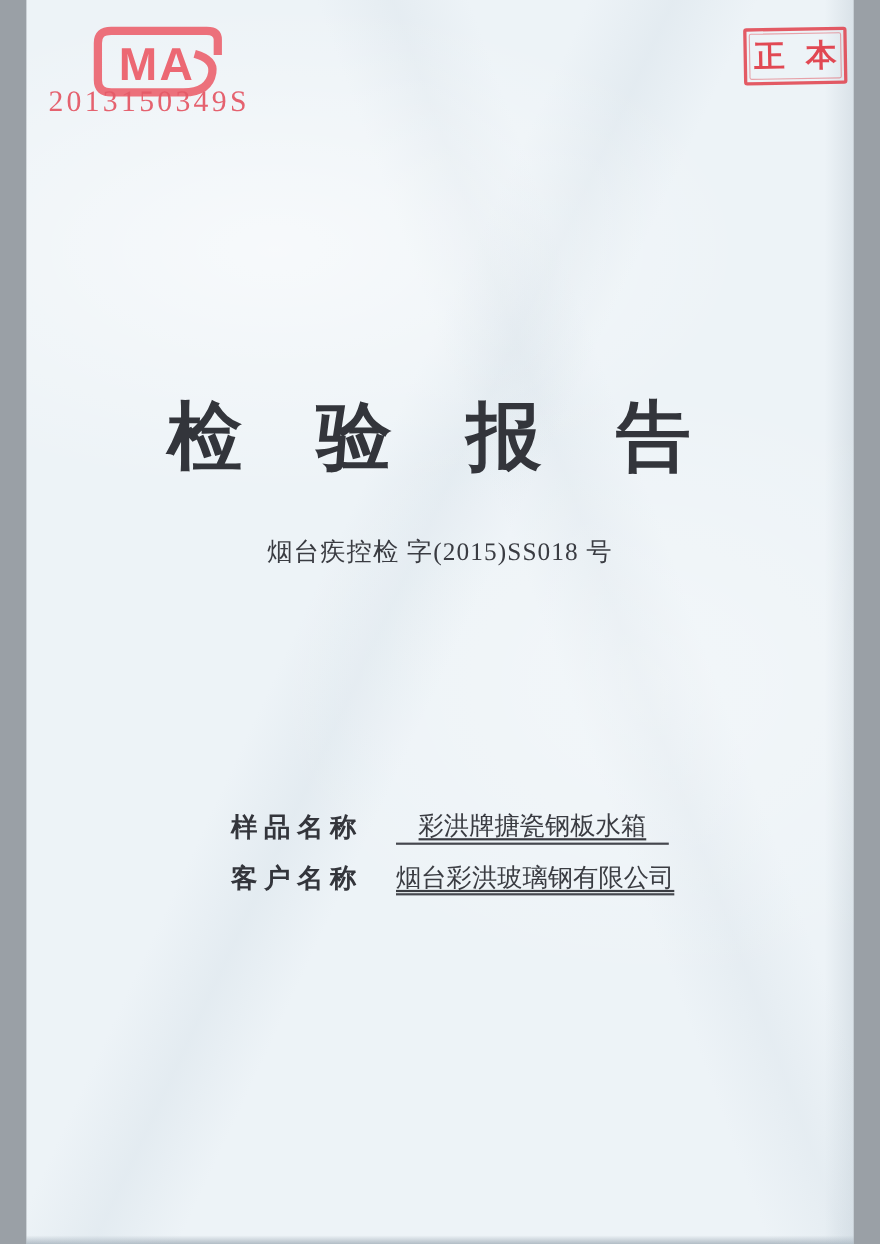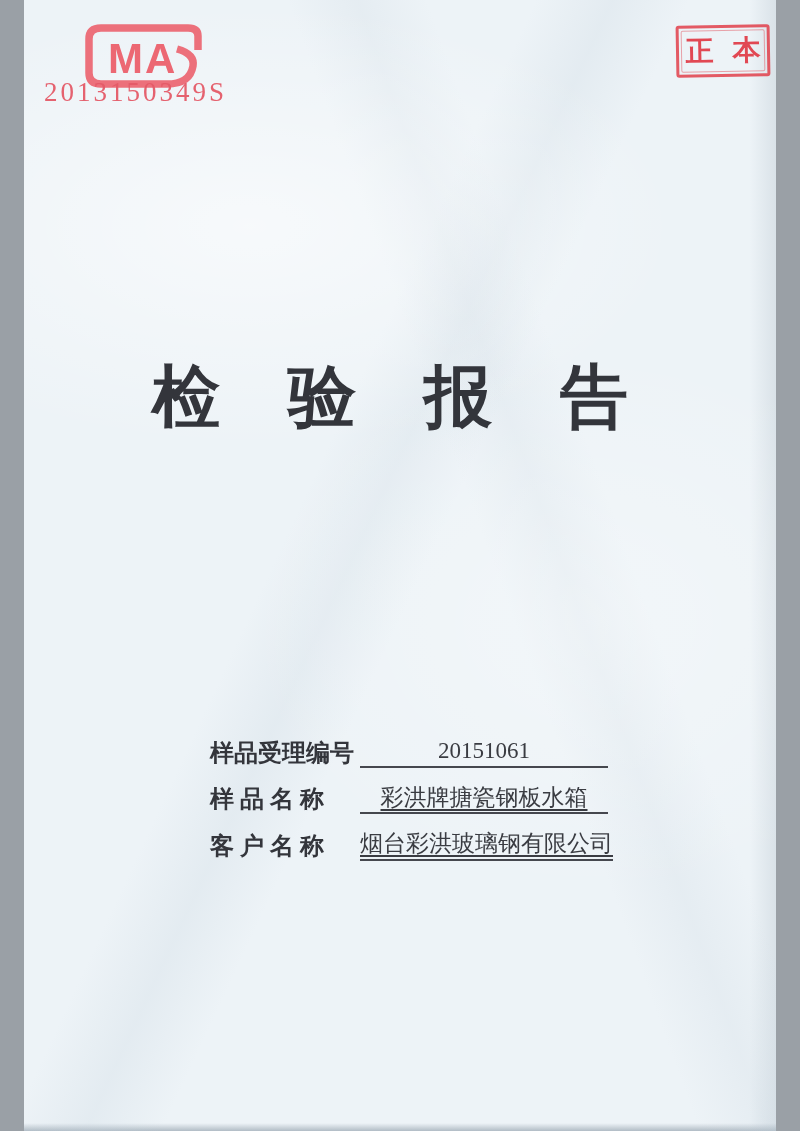--- a/index.html
+++ b/index.html
@@ -198,34 +198,29 @@
   <div class="cma-serial">2013150349S</div>
 
   <div class="original-stamp">
     <div class="inner-line"></div>
     <span class="original-label">正 本</span>
   </div>
 
 
   <div class="report-title">检验报告</div>
 
+  <div class="doc-number">烟台疾控检 字(2015)SS018 号</div>
 
   <div class="side-seal-ring"></div>
   <span class="seal-char c0">烟</span>
   <span class="seal-char c1">台</span>
   <span class="seal-char c2">市</span>
   <span class="seal-char c3">疾</span>
 
   <div class="fields">
-    <div class="field-row">
-      <span class="field-label">样品受理编号</span>
-      <span class="field-line">
-        <span class="field-value">20151061</span>
-      </span>
-    </div>
     <div class="field-row">
       <span class="field-label">样 品 名 称</span>
       <span class="field-line">
         <span class="field-value self-underlined">彩洪牌搪瓷钢板水箱</span>
       </span>
     </div>
     <div class="field-row">
       <span class="field-label">客 户 名 称</span>
       <span class="field-line">
         <span class="field-value self-underlined">烟台彩洪玻璃钢有限公司</span>

